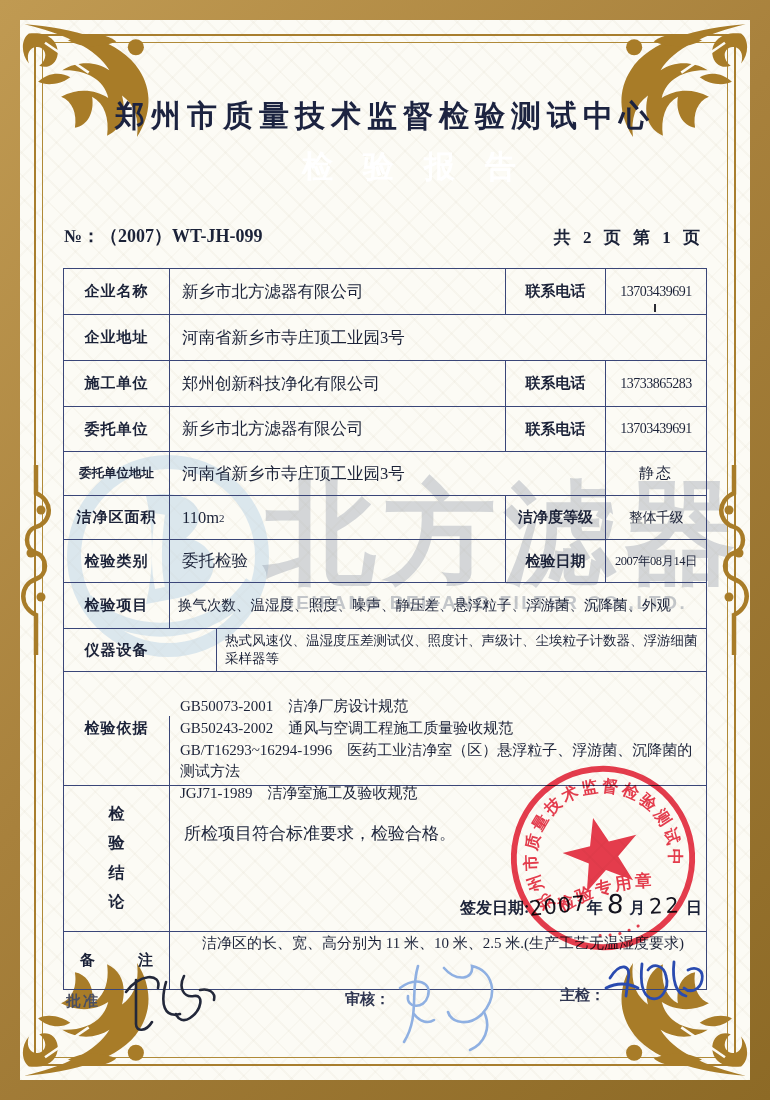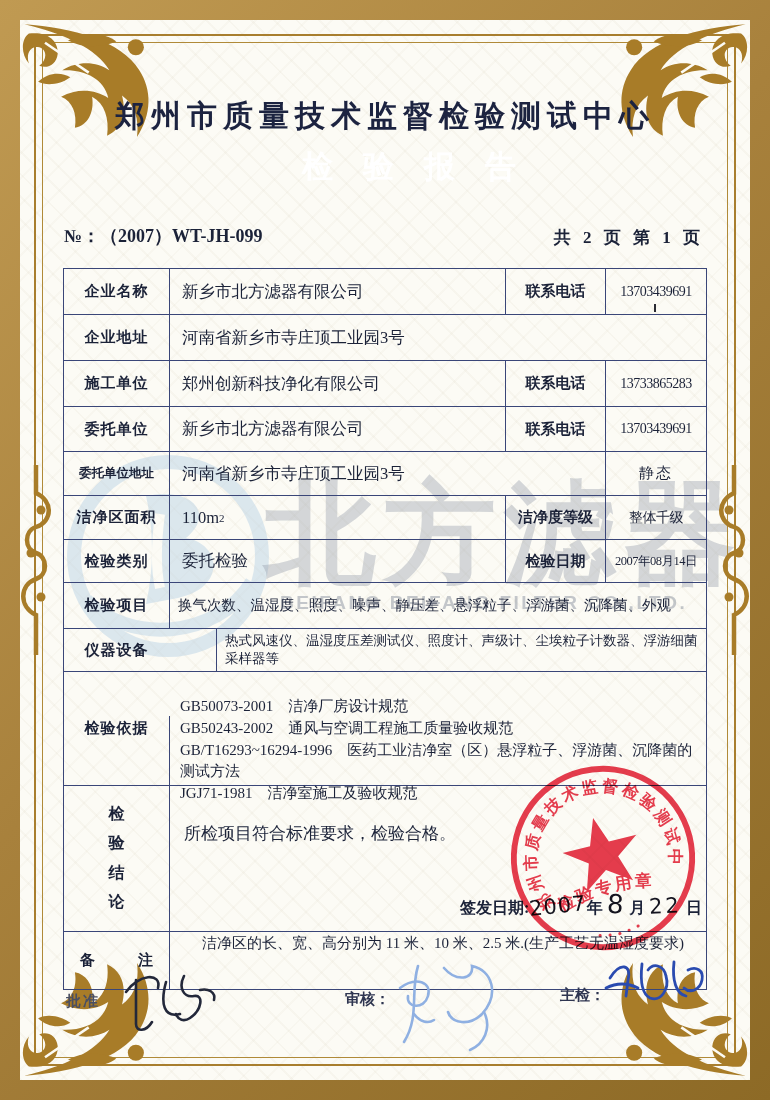--- a/index.html
+++ b/index.html
@@ -246,21 +246,21 @@
     <div class="cell lab">仪器设备</div>
     <div class="cell val instr-val">热式风速仪、温湿度压差测试仪、照度计、声级计、尘埃粒子计数器、浮游细菌采样器等</div>
   </div>
 
   <div class="trow basis-row">
     <div class="cell lab">检验依据</div>
     <div class="cell basis-cell">
       <div>GB50073-2001　洁净厂房设计规范</div>
       <div>GB50243-2002　通风与空调工程施工质量验收规范</div>
       <div>GB/T16293~16294-1996　医药工业洁净室（区）悬浮粒子、浮游菌、沉降菌的测试方法</div>
-      <div>JGJ71-1981　洁净室施工及验收规范</div>
+      <div>JGJ71-1989　洁净室施工及验收规范</div>
     </div>
   </div>
 
   <div class="trow concl-row">
     <div class="cell concl-lab">
       <span>检</span>
       <span>验</span>
       <span>结</span>
       <span>论</span>
     </div>

